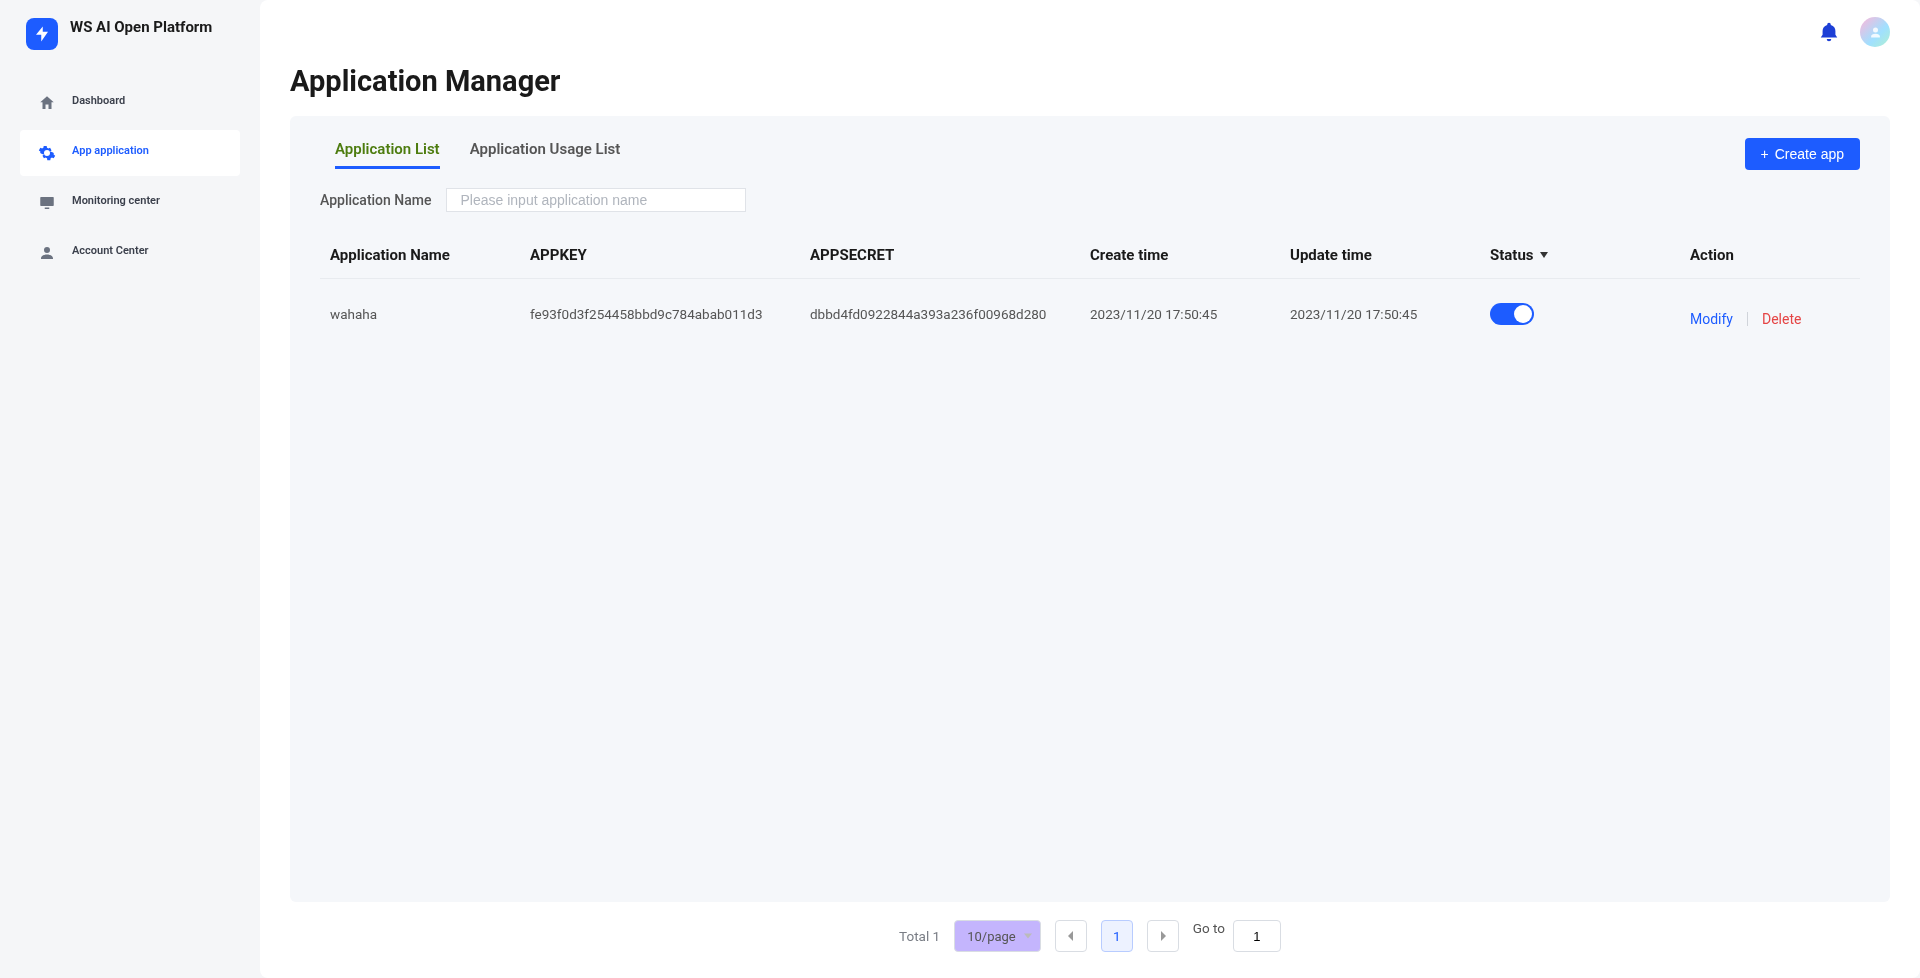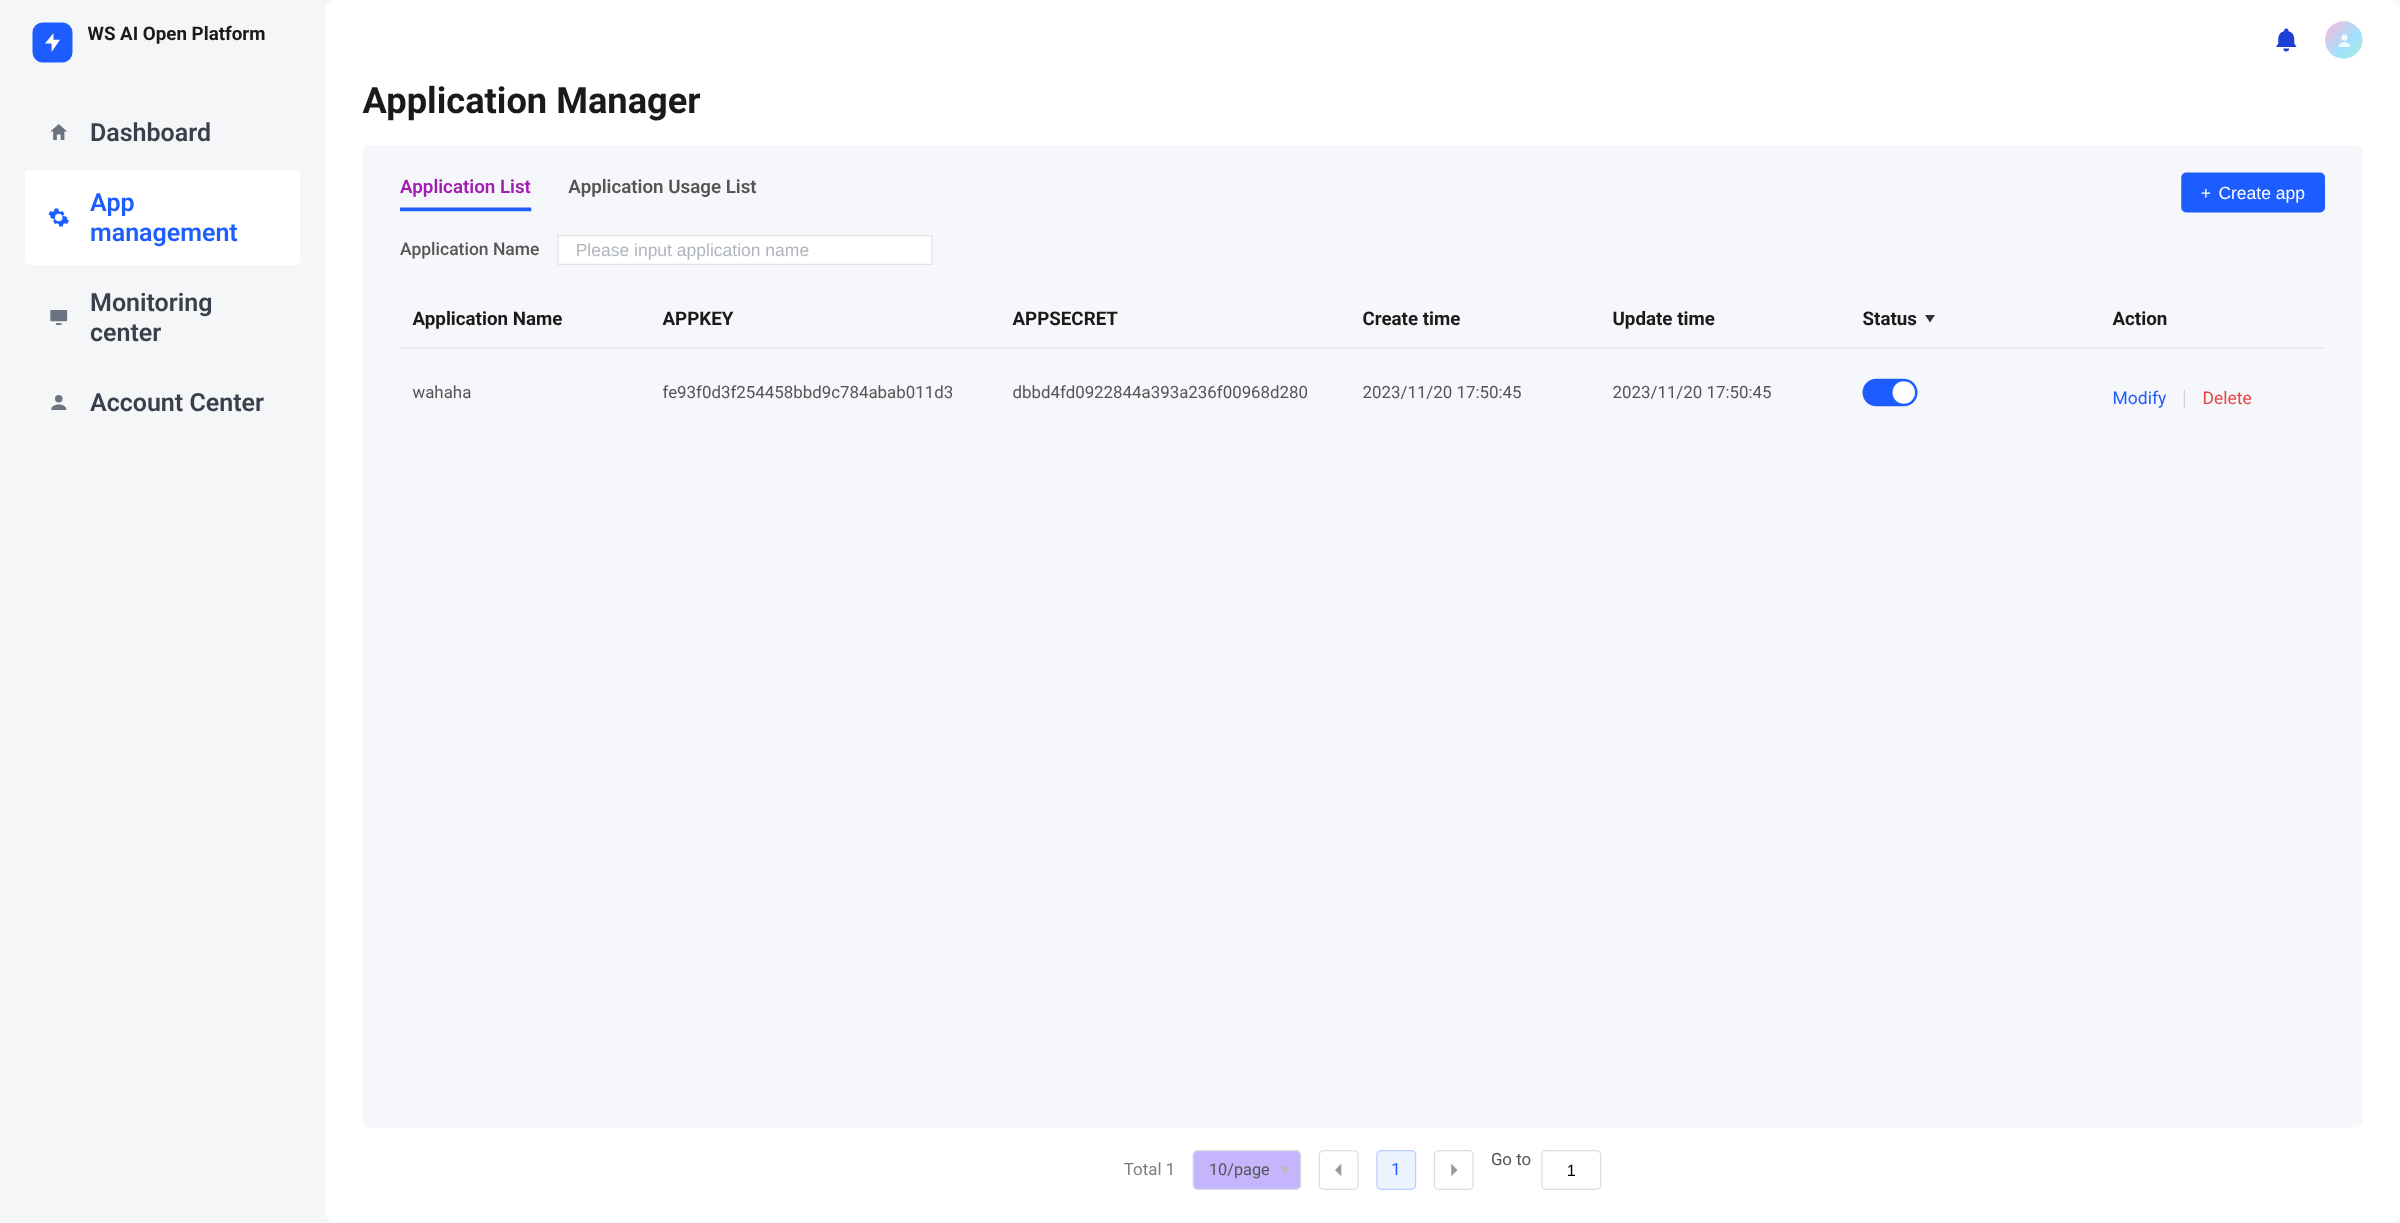--- a/index.html
+++ b/index.html
@@ -8,42 +8,42 @@
     .app { display: flex; width: 100%; height: 100%; gap: 0; }
     
     
     .sidebar { width: 260px; background: #f5f6f8; padding: 18px 20px; flex-shrink: 0; }
     .logo-wrap { display: flex; align-items: flex-start; gap: 12px; margin-bottom: 30px; padding-left: 6px; }
     .logo-icon { width: 32px; height: 32px; background: #1d5cff; border-radius: 8px; display: flex; align-items: center; justify-content: center; flex-shrink: 0; }
     .logo-icon svg { width: 18px; height: 18px; }
     .logo-text { font-size: 15px; font-weight: 700; color: #1a1a1a; line-height: 1.25; }
     
     .nav { display: flex; flex-direction: column; gap: 4px; }
-    .nav-item { display: flex; align-items: center; gap: 16px; padding: 14px 18px; border-radius: 4px; cursor: pointer; font-size: 20px; font-weight: 600; color: #3a3f4b; }
+    .nav-item { display: flex; align-items: flex-start; gap: 16px; padding: 14px 18px; border-radius: 4px; cursor: pointer; font-size: 11px; font-weight: 600; color: #3a3f4b; }
     .nav-item.active { background: #fff; color: #1d5cff; }
     .nav-item .nav-icon { width: 18px; height: 18px; display: flex; align-items: center; justify-content: center; flex-shrink: 0; }
     .nav-item.active .nav-icon svg path, .nav-item.active .nav-icon svg rect { fill: #1d5cff; }
     .nav-item .nav-icon svg path, .nav-item .nav-icon svg rect { fill: #6b7280; }
     
     
     .main { flex: 1; background: #ffffff; border-radius: 8px; display: flex; flex-direction: column; overflow: hidden; }
     .topbar { height: 64px; display: flex; align-items: center; justify-content: flex-end; padding: 0 30px; gap: 20px; }
     .bell { width: 22px; height: 22px; cursor: pointer; }
     .avatar { width: 30px; height: 30px; border-radius: 50%; background: linear-gradient(135deg, #ffb6d9 0%, #a0e0ff 60%, #b0f0d0 100%); display: flex; align-items: center; justify-content: center; cursor: pointer; }
     .avatar svg { width: 15px; height: 15px; }
     
     .content { flex: 1; padding: 0 30px 20px; display: flex; flex-direction: column; }
     .page-title { font-size: 29px; font-weight: 700; color: #1a1a1a; margin-bottom: 18px; }
     
     .panel { flex: 1; background: #f5f7fa; border-radius: 6px; padding: 22px 30px; display: flex; flex-direction: column; }
     
     .tabs-row { display: flex; align-items: center; justify-content: space-between; margin-bottom: 18px; }
     .tabs { display: flex; gap: 30px; }
     .tab { font-size: 15px; font-weight: 600; color: #555; padding-bottom: 8px; cursor: pointer; border-bottom: 3px solid transparent; }
-    .tab.active { color: #a21caf; border-bottom-color: #1d5cff; }
+    .tab.active { color: #4d7c0f; border-bottom-color: #1d5cff; margin-left: 15px; }
     
     .create-btn { background: #1d5cff; color: #fff; border: none; border-radius: 4px; padding: 8px 16px; font-size: 14px; font-weight: 500; cursor: pointer; display: flex; align-items: center; gap: 6px; }
     .create-btn .plus { font-size: 14px; line-height: 1; }
     
     .filter-row { display: flex; align-items: center; gap: 14px; margin-bottom: 20px; }
     .filter-label { font-size: 14px; color: #555; font-weight: 500; }
     .filter-input { width: 300px; height: 24px; padding: 0 14px; border: 1px solid #e0e3e8; border-radius: 0; font-size: 14px; background: #fff; outline: none; }
     .filter-input::placeholder { color: #b0b5bd; }
     
     
@@ -100,21 +100,21 @@
             </svg>
         </span>
         <span>Dashboard</span>
       </div>
       <div class="nav-item active">
         <span class="nav-icon">
           <svg viewBox="0 0 24 24">
               <path d="M12 8a4 4 0 100 8 4 4 0 000-8zm9 4a9 9 0 01-.2 1.9l2.1 1.6-2 3.5-2.5-1a7 7 0 01-1.6.9l-.4 2.6h-4l-.4-2.6a7 7 0 01-1.6-.9l-2.5 1-2-3.5 2.1-1.6A9 9 0 013 12a9 9 0 01.2-1.9L1.1 8.5l2-3.5 2.5 1a7 7 0 011.6-.9L7.6 2.5h4l.4 2.6a7 7 0 011.6.9l2.5-1 2 3.5-2.1 1.6A9 9 0 0121 12z"></path>
             </svg>
         </span>
-        <span>App management</span>
+        <span>App application</span>
       </div>
       <div class="nav-item">
         <span class="nav-icon">
           <svg viewBox="0 0 24 24">
               <rect x="3" y="4" width="18" height="12" rx="1"></rect>
               <rect x="9" y="18" width="6" height="2"></rect>
             </svg>
         </span>
         <span>Monitoring center</span>
       </div>

